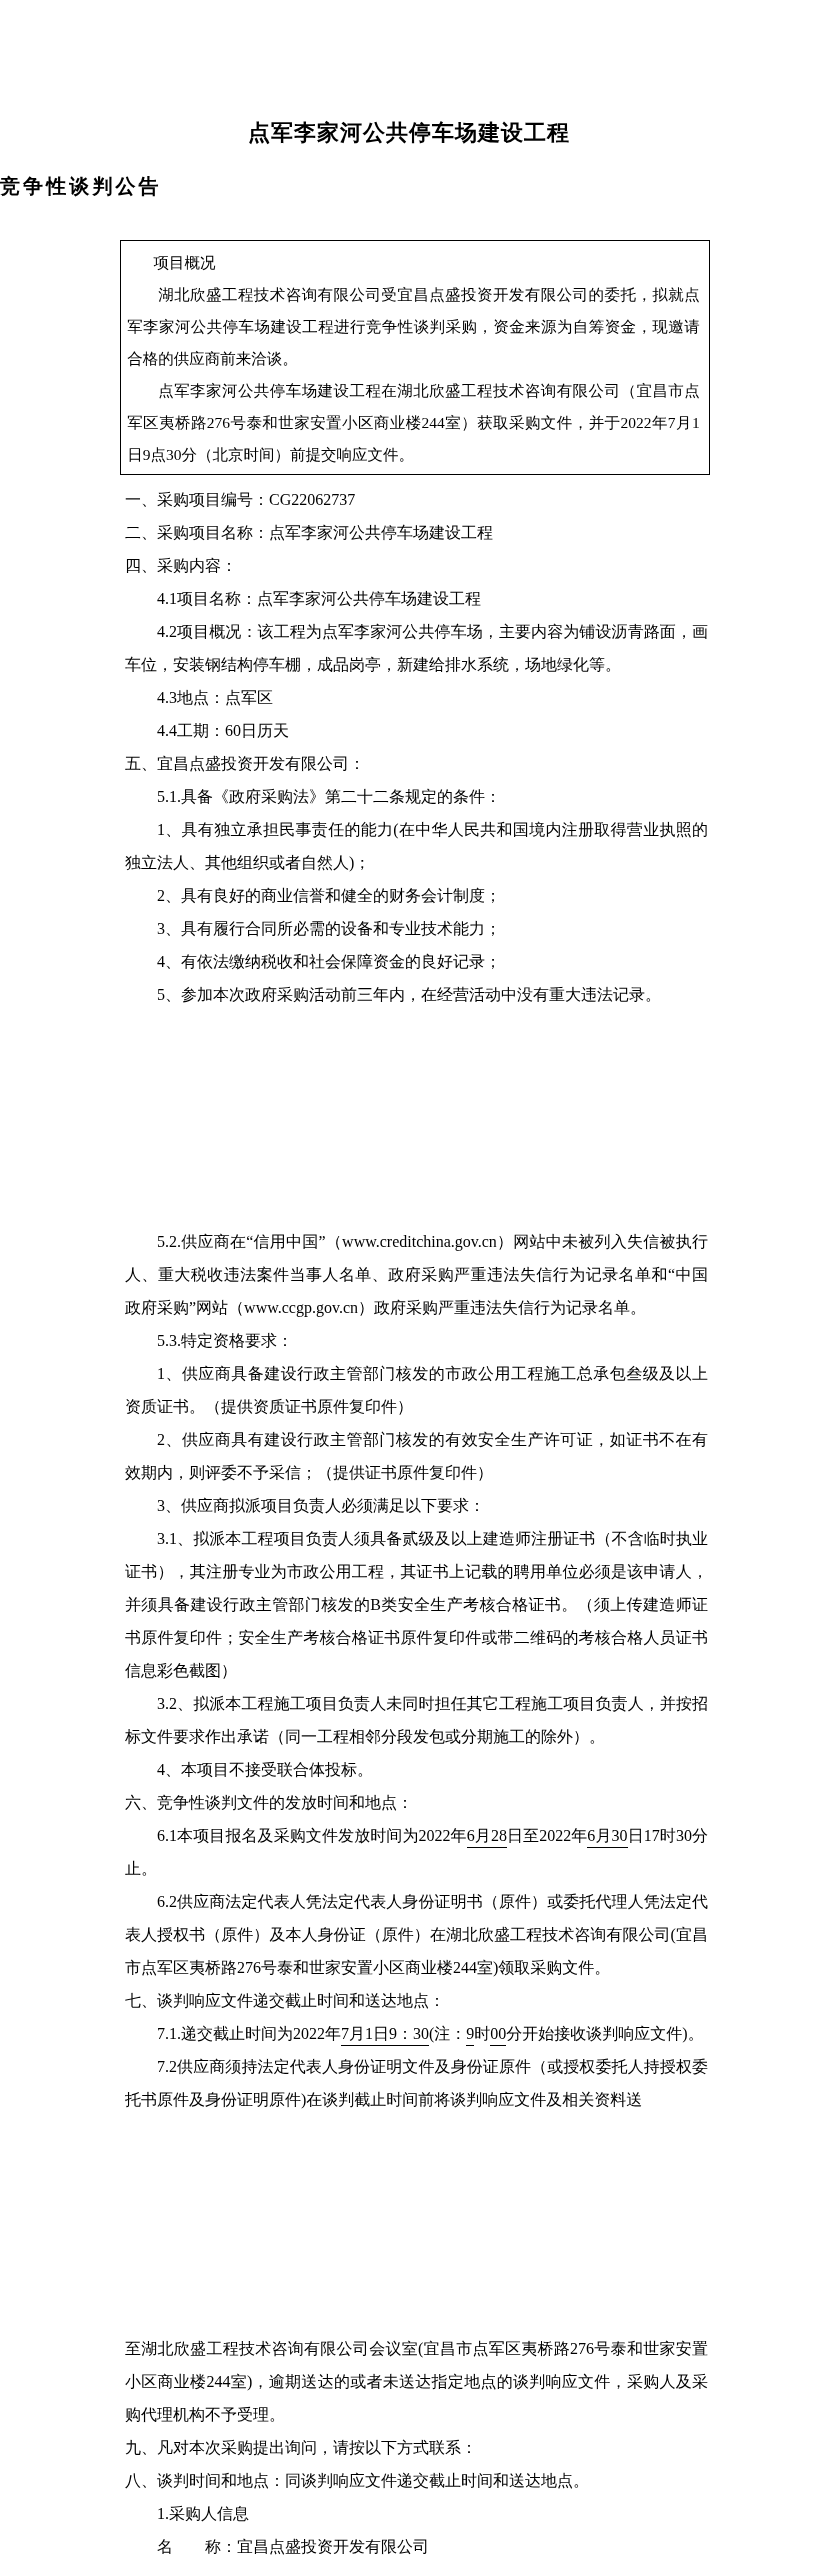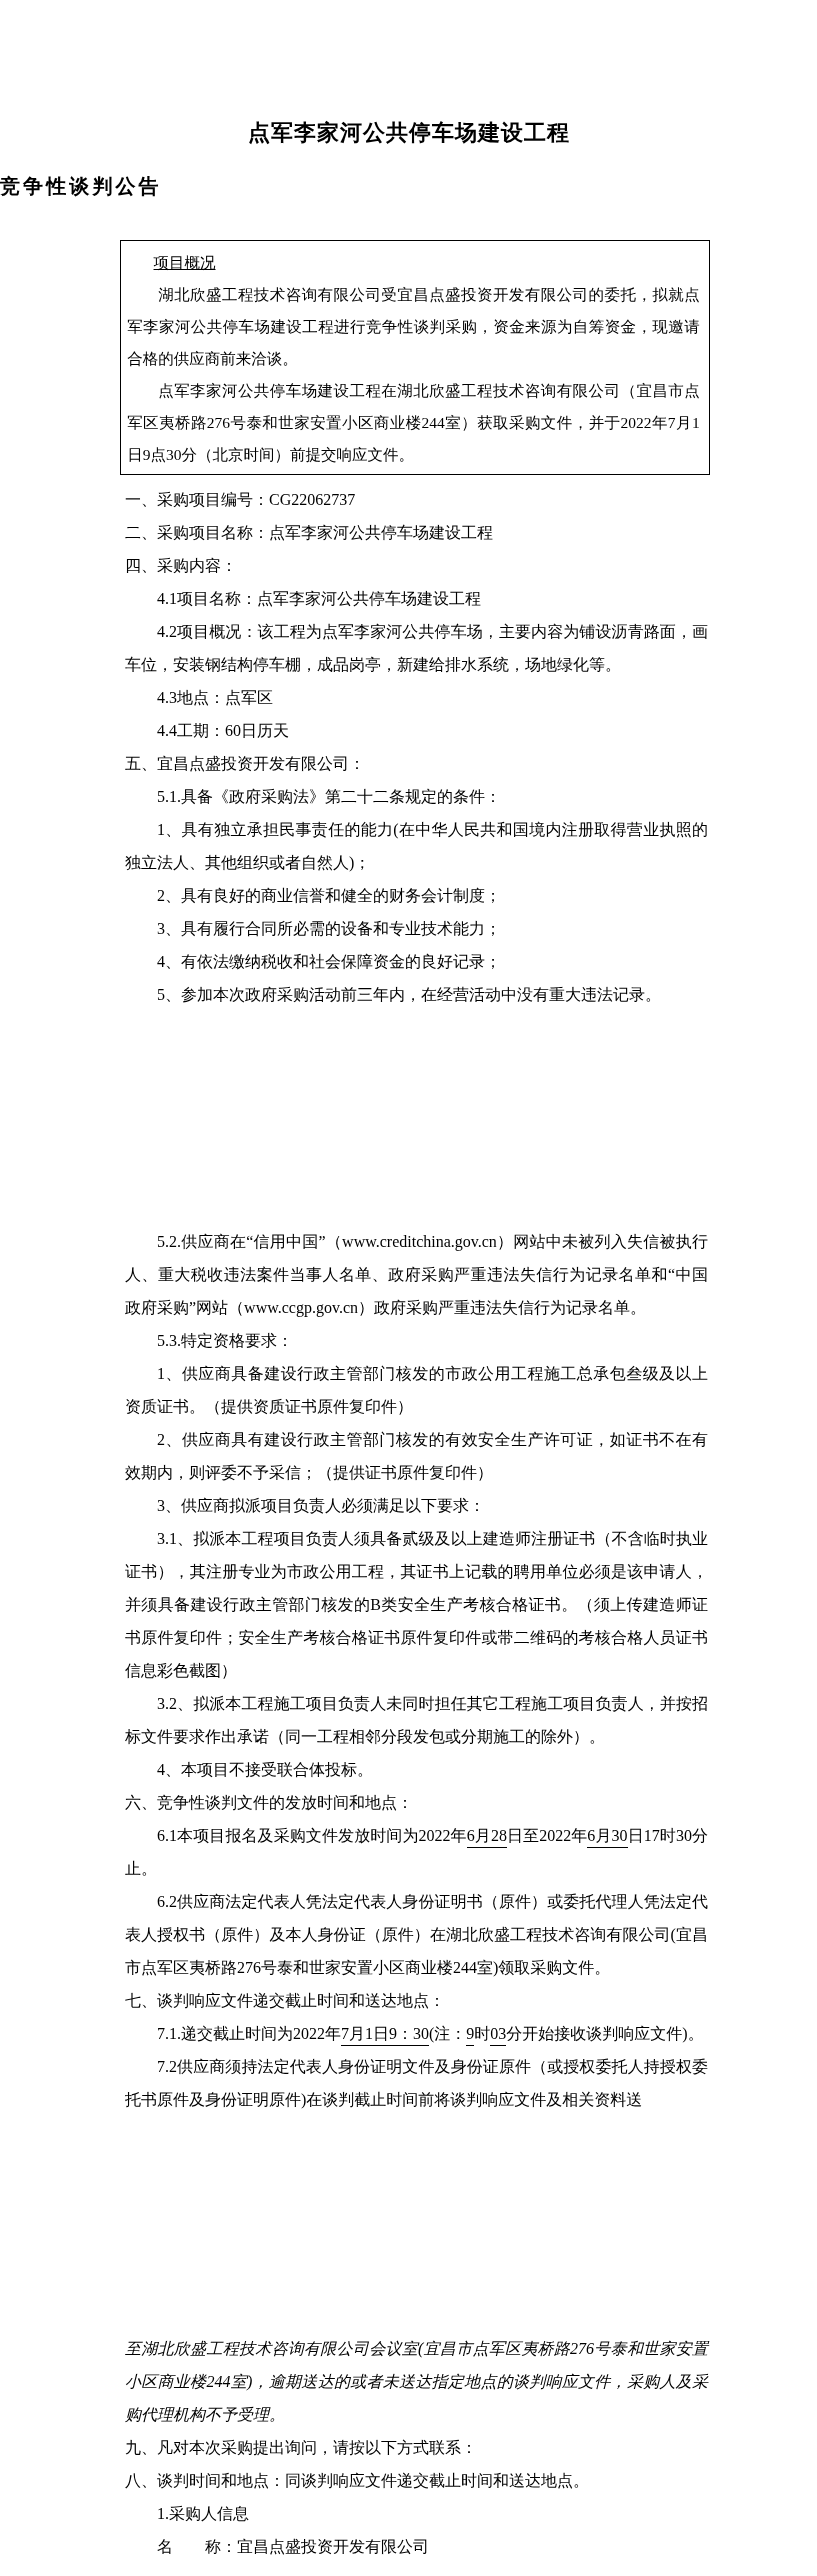--- a/index.html
+++ b/index.html
@@ -22,31 +22,31 @@
     font-size:20px;font-weight:bold;
     line-height:52px;letter-spacing:3.1px;
   }
   .box{
     margin:28px 108px 0 120px;
     border:1.5px solid #000;
     padding:6.2px 9.3px 3.1px 6.2px;
     font-size:15.5px;line-height:32px;
     text-align:justify;
   }
-  .box .bh{text-indent:1.7em;margin:0;text-decoration:underline;}
+  .box .bh{text-indent:1.7em;margin:0;}
   .box p{margin:0;text-indent:2em;}
   .doc{
     margin:8.2px 110px 0 125px;
     font-size:16px;line-height:33px;
     text-align:justify;
   }
   .doc p{margin:0;}
   .ln.p{text-indent:2em;}
   .ln.h{text-indent:0;}
-  .ln.cont{text-indent:0;font-style:italic;}
+  .ln.cont{text-indent:0;}
   .gap{width:100%;}
   .u{border-bottom:1px solid #000;padding-bottom:3px;}
 </style>
 </head>
 <body>
 
 <div class="page">
 
   <div class="titles">
     <div class="title-l1">点军李家河公共停车场建设工程</div>
@@ -80,21 +80,21 @@
       <p class="ln p"><span>1、供应商具备建设行政主管部门核发的市政公用工程施工总承包叁级及以上资质证书。（提供资质证书原件复印件）</span></p>
       <p class="ln p"><span>2、供应商具有建设行政主管部门核发的有效安全生产许可证，如证书不在有效期内，则评委不予采信；（提供证书原件复印件）</span></p>
       <p class="ln p"><span>3、供应商拟派项目负责人必须满足以下要求：</span></p>
       <p class="ln p"><span>3.1、拟派本工程项目负责人须具备贰级及以上建造师注册证书（不含临时执业证书），其注册专业为市政公用工程，其证书上记载的聘用单位必须是该申请人，并须具备建设行政主管部门核发的B类安全生产考核合格证书。（须上传建造师证书原件复印件；安全生产考核合格证书原件复印件或带二维码的考核合格人员证书信息彩色截图）</span></p>
       <p class="ln p"><span>3.2、拟派本工程施工项目负责人未同时担任其它工程施工项目负责人，并按招标文件要求作出承诺（同一工程相邻分段发包或分期施工的除外）。</span></p>
       <p class="ln p"><span>4、本项目不接受联合体投标。</span></p>
       <p class="ln h"><span>六、竞争性谈判文件的发放时间和地点：</span></p>
       <p class="ln p"><span>6.1本项目报名及采购文件发放时间为2022年</span><span class="u">6月28</span><span>日至2022年</span><span class="u">6月30</span><span>日17时30分止。</span></p>
       <p class="ln p"><span>6.2供应商法定代表人凭法定代表人身份证明书（原件）或委托代理人凭法定代表人授权书（原件）及本人身份证（原件）在湖北欣盛工程技术咨询有限公司(宜昌市点军区夷桥路276号泰和世家安置小区商业楼244室)领取采购文件。</span></p>
       <p class="ln h"><span>七、谈判响应文件递交截止时间和送达地点：</span></p>
-      <p class="ln p"><span>7.1.递交截止时间为2022年</span><span class="u">7月1日9：30</span><span>(注：</span><span class="u">9</span><span>时</span><span class="u">03</span><span>分开始接收谈判响应文件)。</span></p>
+      <p class="ln p"><span>7.1.递交截止时间为2022年</span><span class="u">7月1日9：30</span><span>(注：</span><span class="u">9</span><span>时</span><span class="u">00</span><span>分开始接收谈判响应文件)。</span></p>
       <p class="ln p"><span>7.2供应商须持法定代表人身份证明文件及身份证原件（或授权委托人持授权委托书原件及身份证明原件)在谈判截止时间前将谈判响应文件及相关资料送</span></p>
       <div class="gap" style="height: 216px;"></div>
       <p class="ln cont"><span>至湖北欣盛工程技术咨询有限公司会议室(宜昌市点军区夷桥路276号泰和世家安置小区商业楼244室)，逾期送达的或者未送达指定地点的谈判响应文件，采购人及采购代理机构不予受理。</span></p>
       <p class="ln h"><span>九、凡对本次采购提出询问，请按以下方式联系：</span></p>
       <p class="ln h"><span>八、谈判时间和地点：同谈判响应文件递交截止时间和送达地点。</span></p>
       <p class="ln p"><span>1.采购人信息</span></p>
       <p class="ln p"><span>名　　称：宜昌点盛投资开发有限公司</span></p>
     </div>
 
 </div>

